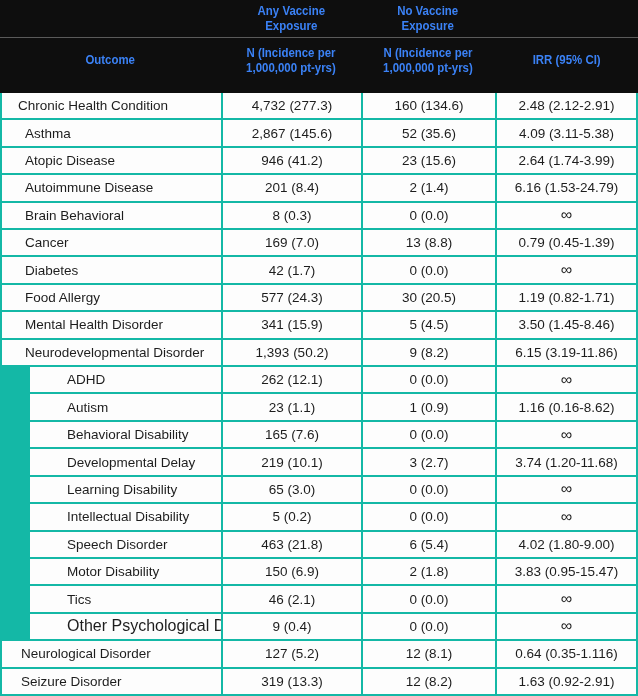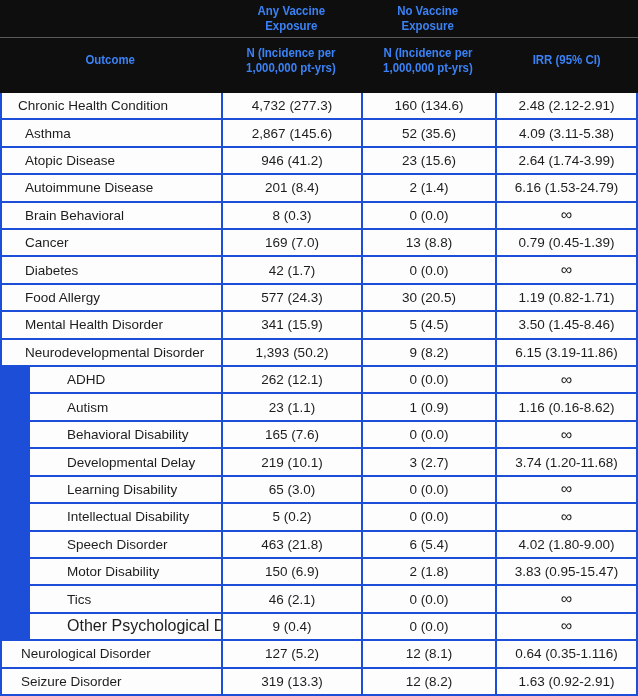--- a/index.html
+++ b/index.html
@@ -33,21 +33,21 @@
     font-size: 13px; line-height: 14.5px; letter-spacing: 0px;
   }
   
   .tbody {
     height: 603px; box-sizing: border-box;
     display: grid;
     grid-template-columns: 219px 138px 132px 1fr;
     grid-auto-rows: 1fr;
     gap: 2px;
     padding: 0 2px 2px 2px;
-    background: #1d4ed8;
+    background: #14b8a6;
   }
   .trow { display: contents; }
   .cell {
     background: #fdfdfd;
     color: #1d1d1d;
     font-size: 13.5px;
     display: flex; align-items: center; justify-content: center;
     overflow: hidden; white-space: nowrap;
   }
   .cell.outcome { justify-content: flex-start; }

